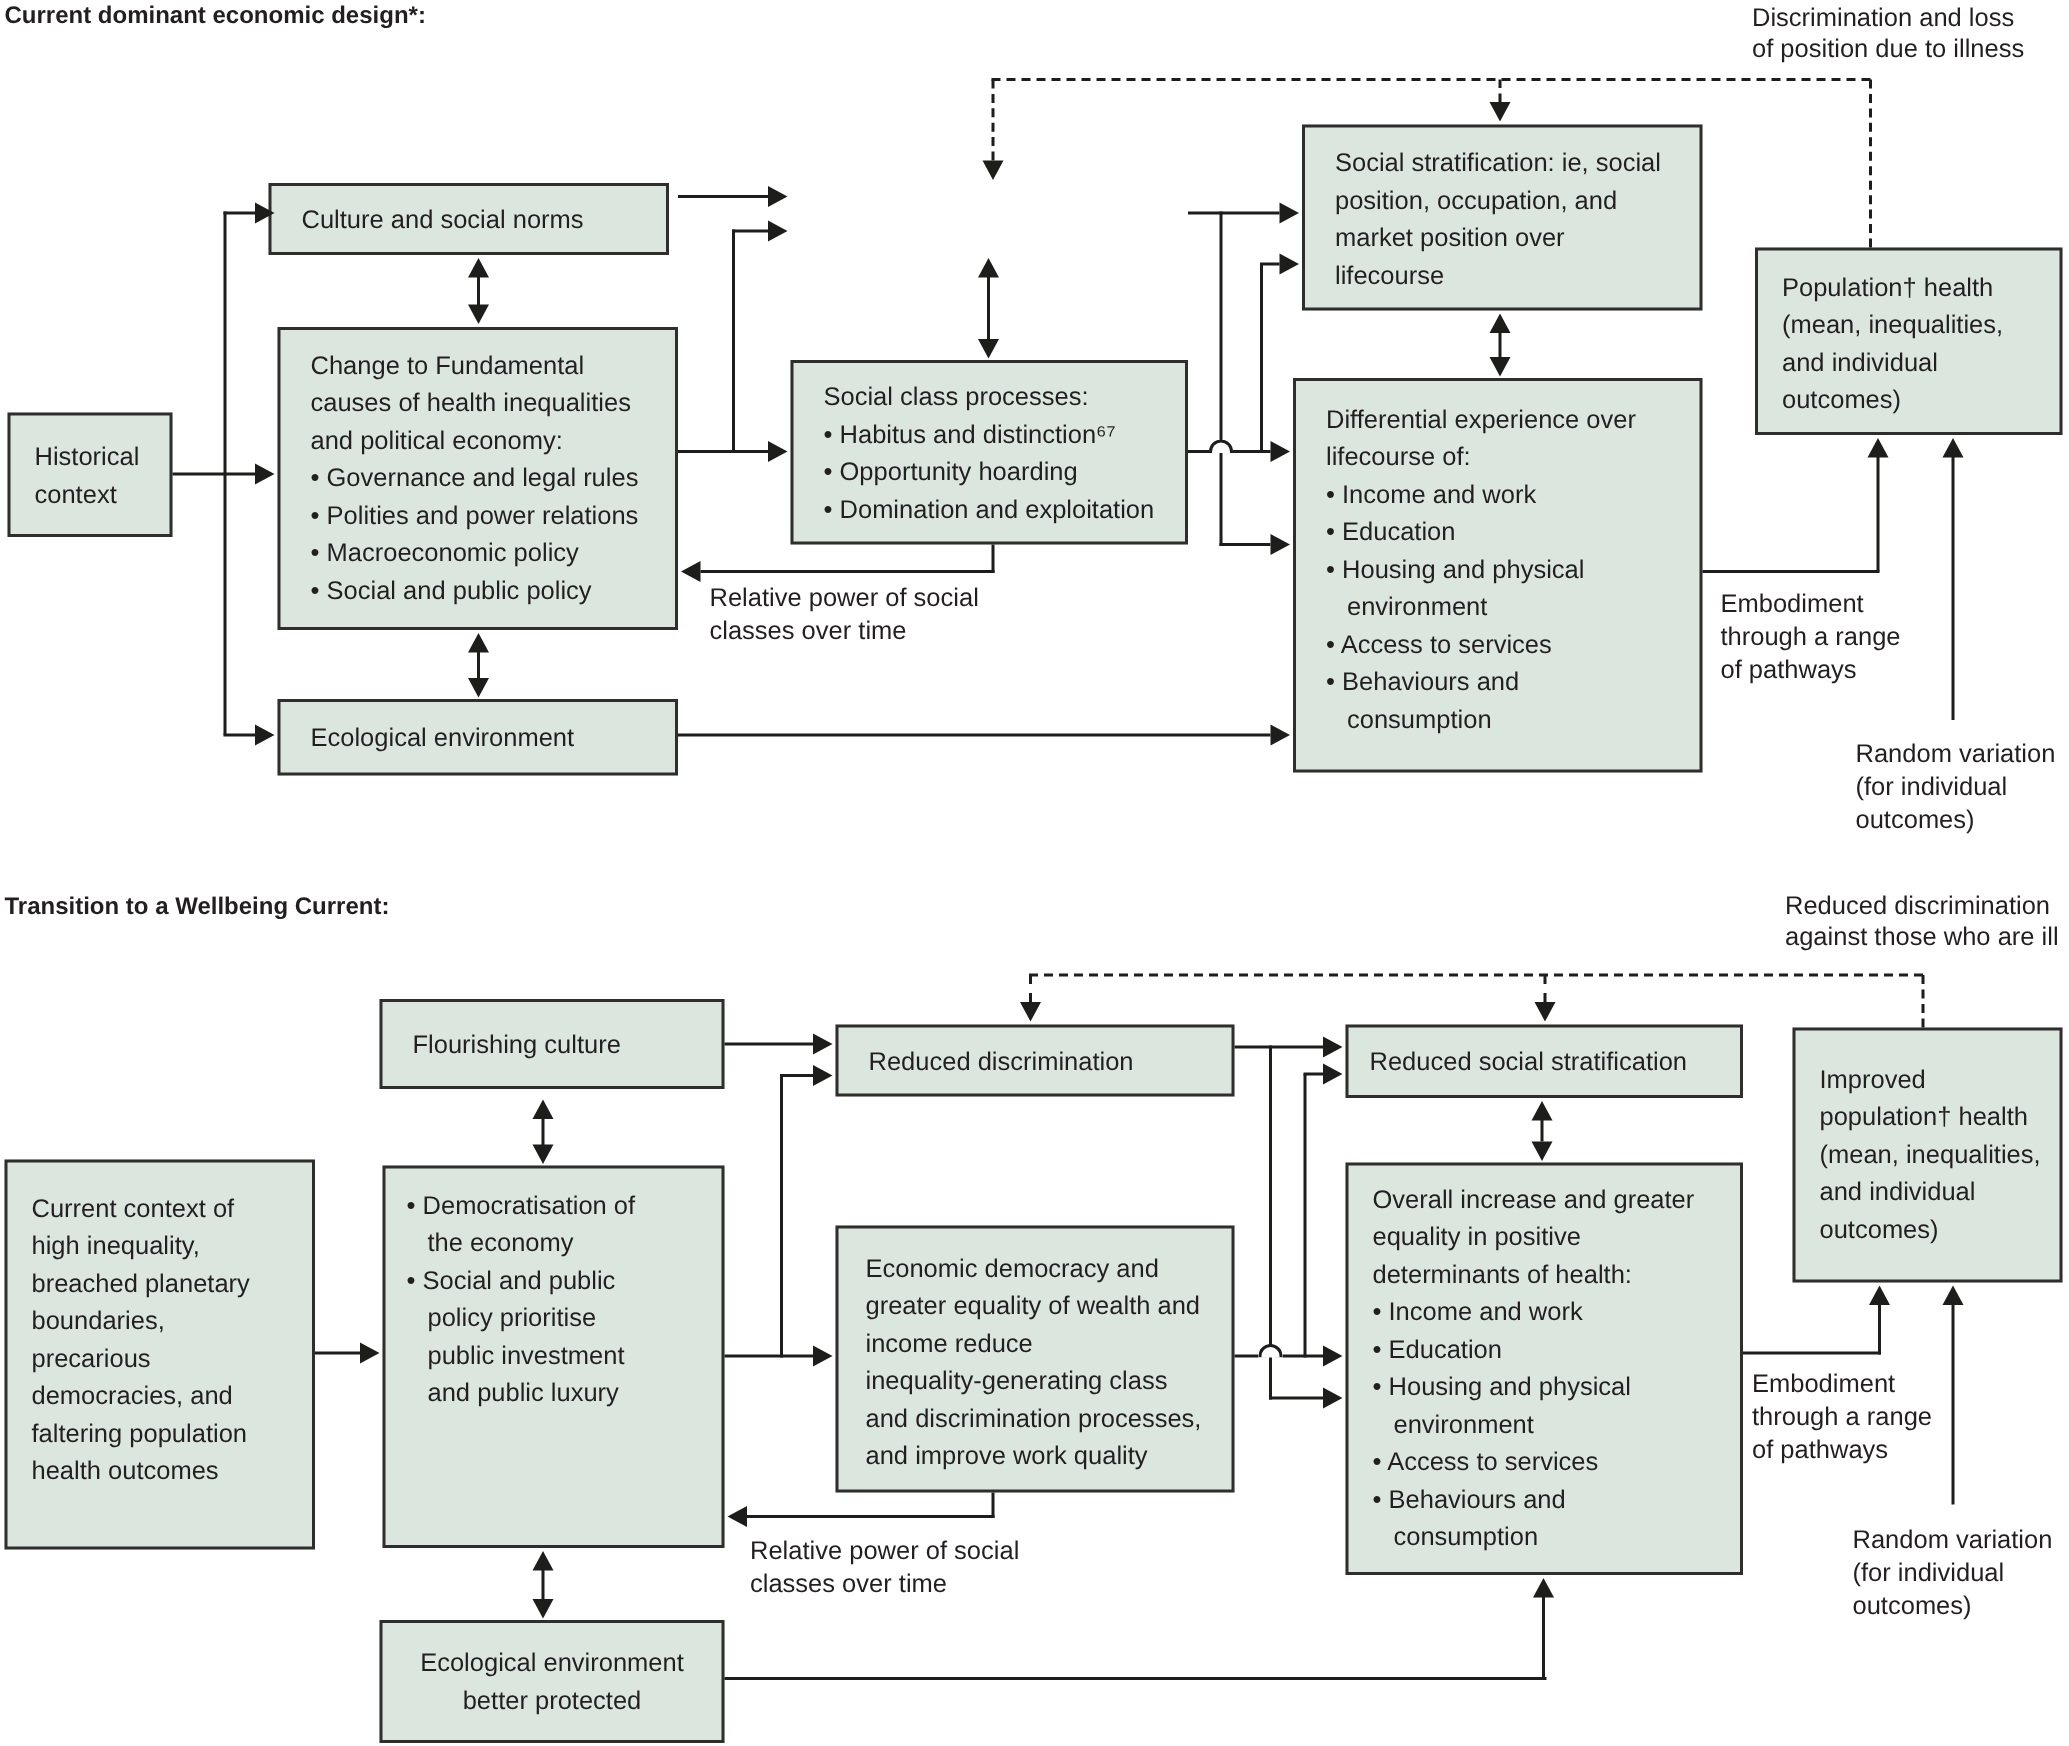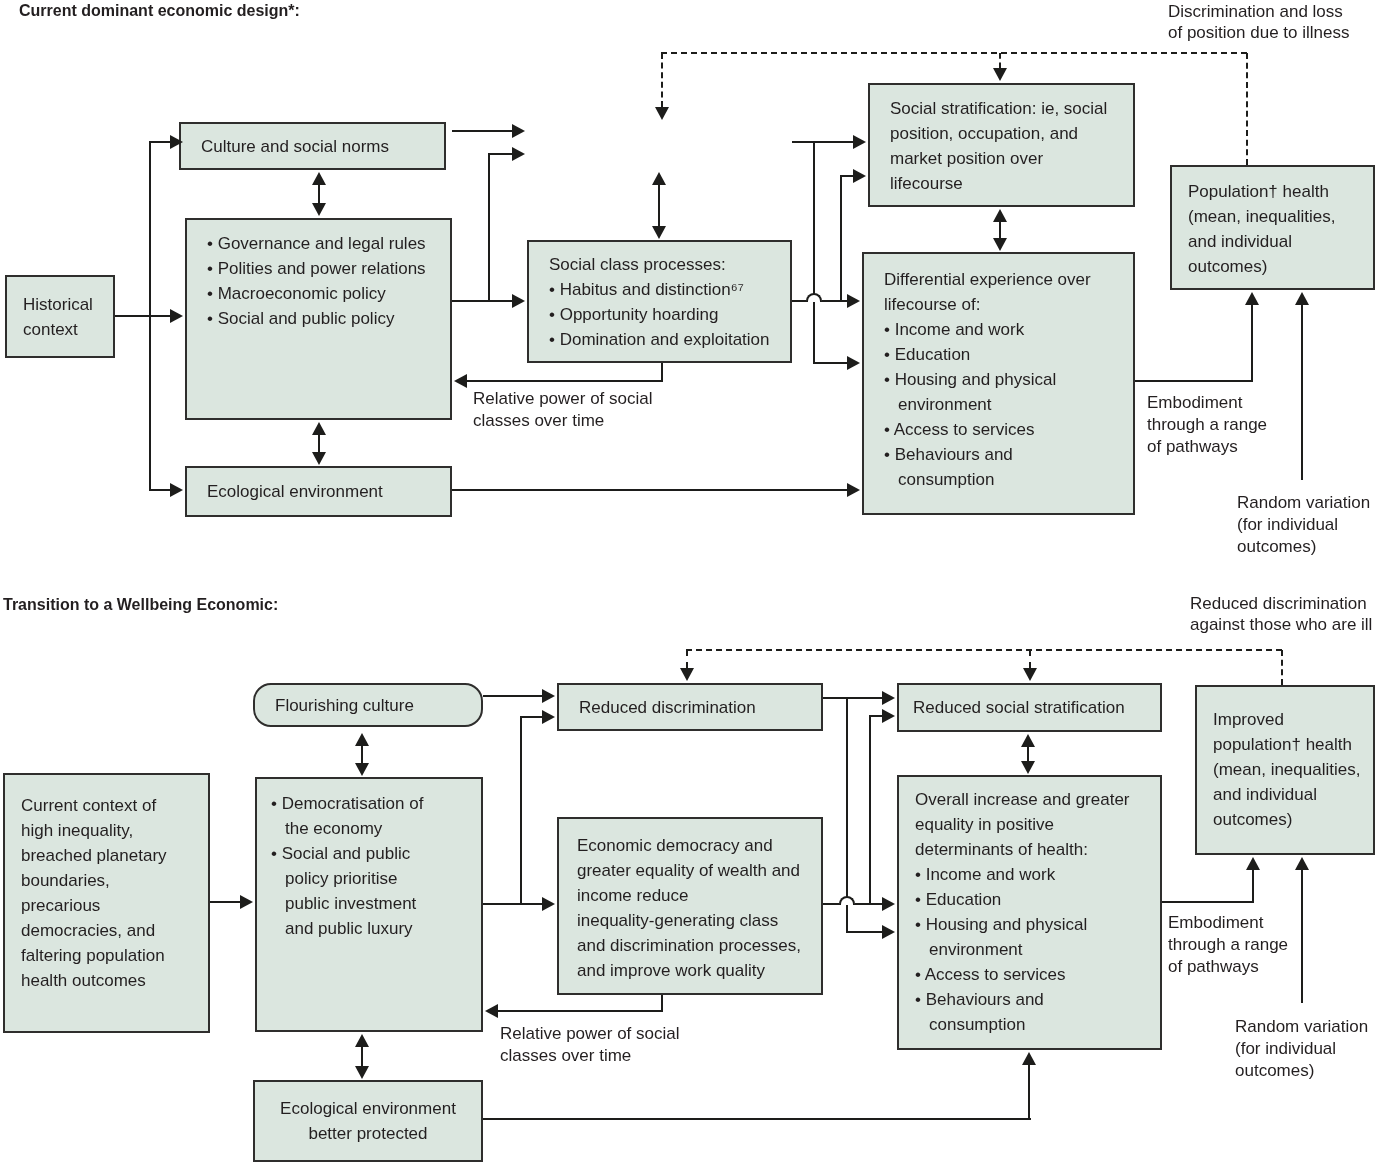--- a/index.html
+++ b/index.html
@@ -27,26 +27,29 @@
   .al{position:absolute;width:0;height:0;border-top:7px solid transparent;border-bottom:7px solid transparent;border-right:13px solid #1d1d1b;}
   .au{position:absolute;width:0;height:0;border-left:7px solid transparent;border-right:7px solid transparent;border-bottom:13px solid #1d1d1b;}
   .ad{position:absolute;width:0;height:0;border-left:7px solid transparent;border-right:7px solid transparent;border-top:13px solid #1d1d1b;}
   .hop{position:absolute;box-sizing:border-box;width:16px;height:9px;background:#fff;border:2px solid #1d1d1b;border-bottom:none;border-radius:9px 9px 0 0;}
 </style>
 </head>
 <body>
 
 <div id="figure">
 
-  <div class="hdr" style="left:3px;top:2px;margin-left:16px;">Current dominant economic design*:</div>
+  <div class="hdr" style="left:3px;top:2px;">Current dominant economic design*:</div>
 
   <div class="box vcenter para" style="left:5px;top:275px;width:110px;height:83px;">Historical
 context</div>
   <div class="box single" style="left:179px;top:122px;width:267px;height:48px;">Culture and social norms</div>
   <div class="box" style="left:185px;top:218px;width:267px;height:202px;padding:11px 8px 0 20px;">
+    <div class="para">Change to Fundamental
+causes of health inequalities
+and political economy:</div>
     <div>
         <div class="bi">Governance and legal rules</div>
         <div class="bi">Polities and power relations</div>
         <div class="bi">Macroeconomic policy</div>
         <div class="bi">Social and public policy</div>
       </div>
   </div>
   <div class="box single" style="left:185px;top:466px;width:267px;height:51px;">Ecological environment</div>
   <div class="box" style="left:527px;top:240px;width:265px;height:123px;padding:10px 6px 0 20px;">
     <div class="para">Social class processes:</div>
@@ -148,31 +151,31 @@
   <div class="vl" style="left:1301px;top:304px;height:176px;"></div>
   <div class="au" style="left:1295px;top:292px;"></div>
 
   <div class="dh" style="left:661px;top:52px;width:586px;"></div>
   <div class="dv" style="left:661px;top:53px;height:54px;"></div>
   <div class="ad" style="left:655px;top:107px;"></div>
   <div class="dv" style="left:999px;top:53px;height:15px;"></div>
   <div class="ad" style="left:993px;top:68px;"></div>
   <div class="dv" style="left:1246px;top:53px;height:112px;"></div>
 
-  <div class="hdr" style="left:3px;top:596px;">Transition to a Wellbeing Economic:</div>
+  <div class="hdr" style="left:3px;top:596px;">Transition to a Wellbeing Current:</div>
 
   <div class="box para" style="left:3px;top:773px;width:207px;height:260px;padding:18px 6px 0 16px;">Current context of
 high inequality,
 breached planetary
 boundaries,
 precarious
 democracies, and
 faltering population
 health outcomes</div>
-  <div class="box single" style="left:253px;top:683px;width:230px;height:44px;border-radius:18px;">Flourishing culture</div>
+  <div class="box single" style="left:253px;top:666px;width:230px;height:60px;">Flourishing culture</div>
   <div class="box" style="left:255px;top:777px;width:228px;height:255px;padding:12px 4px 0 14px;">
     <div>
         <div class="bi">Democratisation of
 the economy</div>
         <div class="bi">Social and public
 policy prioritise
 public investment
 and public luxury</div>
       </div>
   </div>

